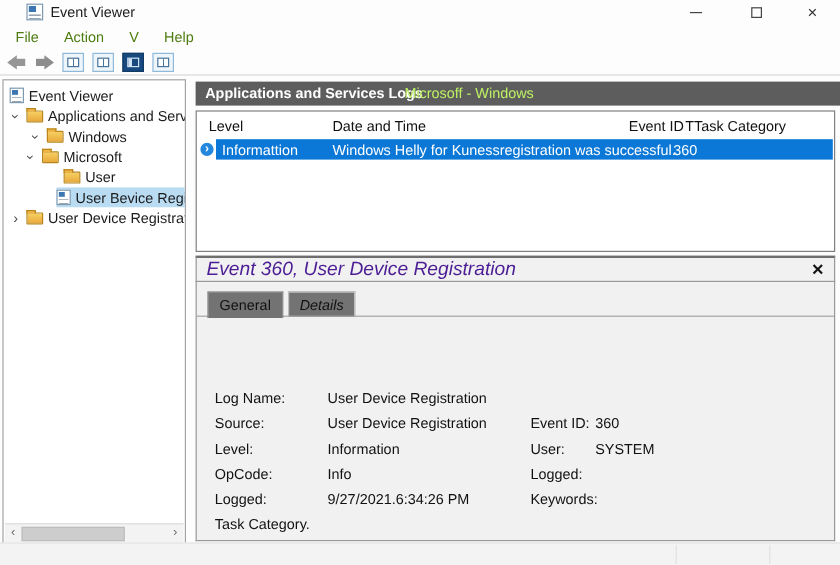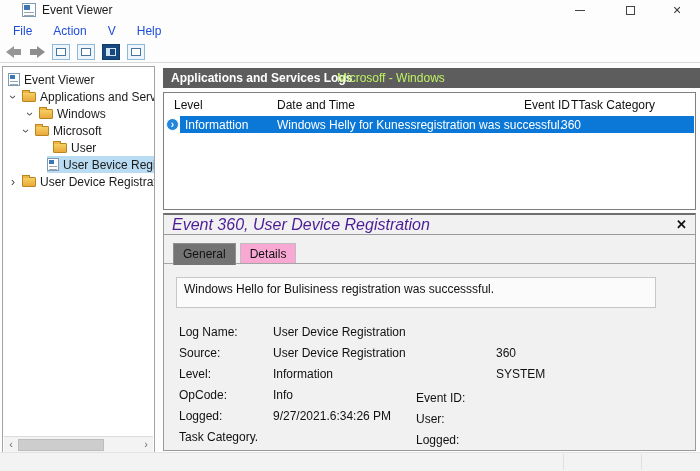--- a/index.html
+++ b/index.html
@@ -14,21 +14,21 @@
       background:repeating-linear-gradient(180deg,#9aa7b3 0 1px,transparent 1px 3px); }
   .win-title { position:absolute; left:42px; top:3px; font-size:12px; color:#1a1a1a; }
   .ctl { position:absolute; top:0; width:30px; height:20px; display:flex; align-items:center; justify-content:center; cursor:default; }
   .ctl-min { right:105px; } .ctl-max { right:55px; } .ctl-close { right:8px; }
   .min-glyph { width:10px; height:1px; background:#444; display:block; }
   .max-glyph { width:9px; height:9px; border:1px solid #444; display:block; }
   .close-glyph { font-size:14px; color:#333; line-height:1; }
 
   
   .menubar { position:absolute; left:0; top:20px; width:700px; height:22px; background:#fdfdfd; display:flex; align-items:center; padding-left:10px; }
-  .menu-item { font-size:12px; color:#1d4ed8; margin-right:15px; padding:2px 3px; cursor:default; }
+  .menu-item { font-size:12px; color:#4d7c0f; margin-right:15px; padding:2px 3px; cursor:default; }
 
   
   .toolbar { position:absolute; left:0; top:42px; width:700px; height:20px; display:flex; align-items:center; gap:5px; padding-left:6px; }
   .toolbar-sep { position:absolute; left:0; top:62px; width:700px; height:1px; background:#d8d8d8; }
   .nav-arrow { position:relative; width:17px; height:13px; display:inline-block; }
   .nav-arrow.left::before { content:""; position:absolute; left:0; top:0; border-top:6px solid transparent; border-bottom:6px solid transparent; border-right:8px solid #969696; }
   .nav-arrow.left::after { content:""; position:absolute; left:7px; top:3px; width:8px; height:6px; background:#969696; }
   .nav-arrow.right::before { content:""; position:absolute; right:0; top:0; border-top:6px solid transparent; border-bottom:6px solid transparent; border-left:8px solid #8d8d8d; }
   .nav-arrow.right::after { content:""; position:absolute; right:7px; top:3px; width:8px; height:6px; background:#8d8d8d; }
   .tool-btn { width:18px; height:16px; border:1px solid #8fb9d9; background:#eef6fc; display:flex; align-items:center; justify-content:center; margin-left:2px; }
@@ -70,26 +70,26 @@
 
   
   .preview-title { position:absolute; left:163px; top:213px; width:533px; height:22px; background:#f1f1f1; border:1px solid #9a9a9a; border-top:2px solid #6e6e6e; display:flex; align-items:center; }
   .pv-title-text { font-size:16px; color:#4c1d95; margin-left:8px;font-style:italic; }
   .pv-close { position:absolute; right:8px; top:2px; font-size:13px; font-weight:bold; color:#111; cursor:default; }
   .preview-body { position:absolute; left:163px; top:235px; width:533px; height:216px; background:#f1f1f1; border:1px solid #9a9a9a; border-top:none; }
   .tabs { position:absolute; left:0; top:6px; right:0; height:23px; padding-left:9px; display:flex; align-items:flex-end; gap:4px; }
   .tabs::after { content:""; position:absolute; left:0; right:0; bottom:0; height:1px; background:#a5a5a5; }
   .tab { font-size:12px; color:#111; padding:3px 9px 3px 9px; cursor:default; }
   .tab.active { background:#737373; border:1px solid #8f8f8f; border-bottom:none; position:relative; z-index:1; margin-bottom:-1px; padding-bottom:4px;margin-top:29px; }
-  .tab.inactive { background:#f9a8d4; border:1px solid #bdbdbd; border-bottom:none; }
+  .tab.inactive { background:#737373; border:1px solid #bdbdbd; border-bottom:none;font-style:italic; }
   .msg-box { position:absolute; left:12px; top:42px; width:480px; height:31px; background:#fbfbfb; border:1px solid #c6c6c6; font-size:12px; color:#111; padding:4px 7px; }
   .frow { position:absolute; height:16px; font-size:12px; color:#111; white-space:nowrap; }
   .flabel { position:absolute; left:15px; }
   .fvalue { position:absolute; left:109px; }
-  .flabel-r { position:absolute; left:252px;margin-top:45px; }
+  .flabel-r { position:absolute; left:278px; }
   .fvalue-r { position:absolute; left:332px; }
 
   
   .statusbar { position:absolute; left:0; top:452px; width:700px; height:19px; background:#f3f3f3; border-top:1px solid #e3e3e3; }
   .status-sep { position:absolute; top:1px; bottom:1px; width:1px; background:#e0e0e0; }
 </style>
 </head>
 <body>
 
 <div class="window">
@@ -200,21 +200,20 @@
   <div class="preview-title">
     <span class="pv-title-text">Event 360, User Device Registration</span>
     <span class="pv-close">✕</span>
   </div>
 
   <div class="preview-body">
     <div class="tabs">
       <span class="tab active">General</span>
       <span class="tab inactive">Details</span>
     </div>
-    <div class="msg-box">Windows Hello for Bulisiness registration was successsful.</div>
 
     <div class="frow" style="top:90px">
       <span class="flabel">Log Name:</span>
       <span class="fvalue">User Device Registration</span>
     </div>
     <div class="frow" style="top:111px">
       <span class="flabel">Source:</span>
       <span class="fvalue">User Device Registration</span>
       <span class="flabel-r">Event ID:</span>
       <span class="fvalue-r">360</span>

